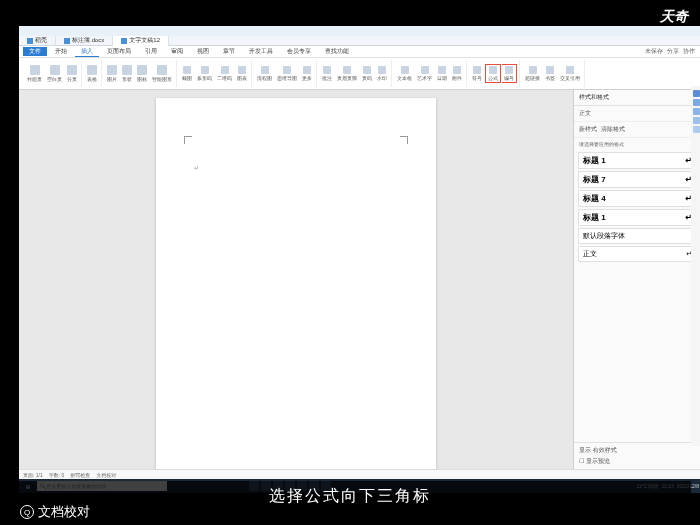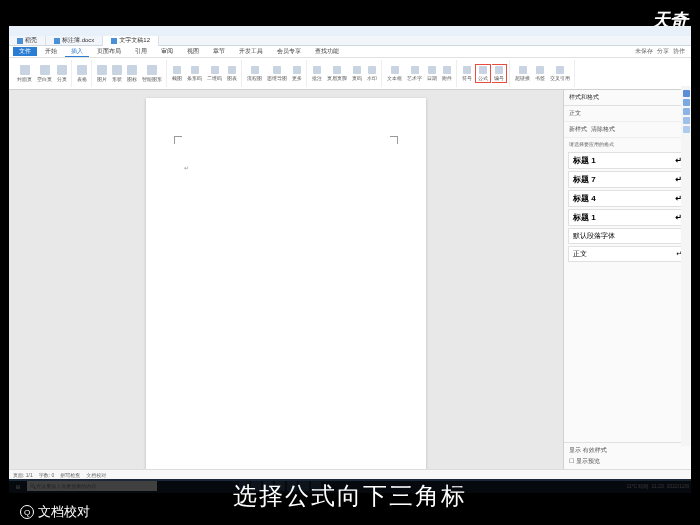--- a/index.html
+++ b/index.html
@@ -1,19 +1,19 @@
 <!DOCTYPE html>
 <html><head>
 <meta charset="utf-8">
 <style>
   * { margin: 0; padding: 0; box-sizing: border-box; }
   body { width: 700px; height: 525px; font-family: "Microsoft YaHei", Arial, sans-serif; background: #000; overflow: hidden; position: relative; }
   .topbar { height: 46px; background: #000; display: flex; align-items: flex-start; justify-content: flex-end; padding: 8px 12px; }
-  .watermark-top { color: #fff; font-size: 18px; font-weight: bold; font-style: italic; }
-  .screen { position: absolute; top: 26px; left: 9px; width: 682px; height: 467px; background: #f5f5f5; display: flex; flex-direction: column; }
+  .watermark-top { color: #fff; font-size: 14px; font-weight: bold; font-style: italic; }
+  .screen { position: absolute; top: 26px; left: 19px; width: 682px; height: 467px; background: #f5f5f5; display: flex; flex-direction: column; }
   .titlebar { height: 10px; background: #e8f0fa; display: flex; align-items: center; font-size: 6px; }
   .tab-row { height: 10px; background: #f2f6fb; display: flex; align-items: center; font-size: 6px; border-bottom: 1px solid #d0d8e0; }
   .doc-tab { padding: 0 8px; height: 10px; display: flex; align-items: center; gap: 2px; border-right: 1px solid #d8e0e8; color: #333; }
   .doc-tab.active { background: #fff; }
   .tab-icon { width: 6px; height: 6px; background: #4a90d9; }
   .ribbon-tabs { height: 12px; background: #fff; display: flex; align-items: center; font-size: 6px; border-bottom: 1px solid #e0e0e0; padding-left: 4px; gap: 2px; }
   .rtab { padding: 0 6px; color: #444; }
   .rtab.file { background: #2b7cd3; color: #fff; }
   .rtab.active { color: #2b7cd3; border-bottom: 1px solid #2b7cd3; }
   .ribbon-right { margin-left: auto; display: flex; gap: 4px; padding-right: 6px; color: #666; }
@@ -41,21 +41,21 @@
   .style-item.bold { font-weight: bold; font-size: 8px; }
   .panel-bottom { margin-top: auto; padding: 3px 5px; border-top: 1px solid #e0e0e0; color: #555; display: flex; flex-direction: column; gap: 2px; }
   .status { height: 10px; background: #f8f8f8; border-top: 1px solid #ddd; display: flex; align-items: center; font-size: 5px; color: #666; padding: 0 4px; gap: 6px; }
   .taskbar { height: 14px; background: #1a2838; display: flex; align-items: center; font-size: 6px; color: #ccc; padding: 0 2px; gap: 2px; }
   .winbtn { width: 14px; height: 14px; background: #1a2838; display: flex; align-items: center; justify-content: center; color: #fff; }
   .searchbox { width: 130px; height: 10px; background: #fff; color: #888; font-size: 5px; display: flex; align-items: center; padding: 0 3px; }
   .tbicons { display: flex; gap: 2px; margin-left: 80px; }
   .tbicon { width: 10px; height: 10px; background: #3a5070; border-radius: 1px; }
   .tbright { margin-left: auto; display: flex; align-items: center; gap: 3px; font-size: 5px; }
   .caption-bar { position: absolute; bottom: 14px; left: 9px; width: 682px; height: 30px; background: rgba(0,0,0,0.75); display: flex; align-items: center; justify-content: center; }
-  .caption-text { color: #fff; font-size: 24px; letter-spacing: 2px; }
+  .caption-text { color: #fff; font-size: 16px; letter-spacing: 2px; }
   .bottom-logo { position: absolute; bottom: 4px; left: 20px; color: #fff; font-size: 13px; display: flex; align-items: center; gap: 4px; z-index: 5; }
   .logo-circ { width: 14px; height: 14px; border: 1.5px solid #fff; border-radius: 50%; display: flex; align-items: center; justify-content: center; font-size: 8px; }
   .right-strip { position: absolute; right: 0; top: 60px; width: 10px; height: 360px; display: flex; flex-direction: column; align-items: center; gap: 2px; background: #f5f5f5; padding-top: 4px; }
   .strip-ico { width: 7px; height: 7px; border-radius: 1px; }
 </style>
 </head>
 <body>
 
 <div class="topbar">
   <span class="watermark-top">天奇</span>

